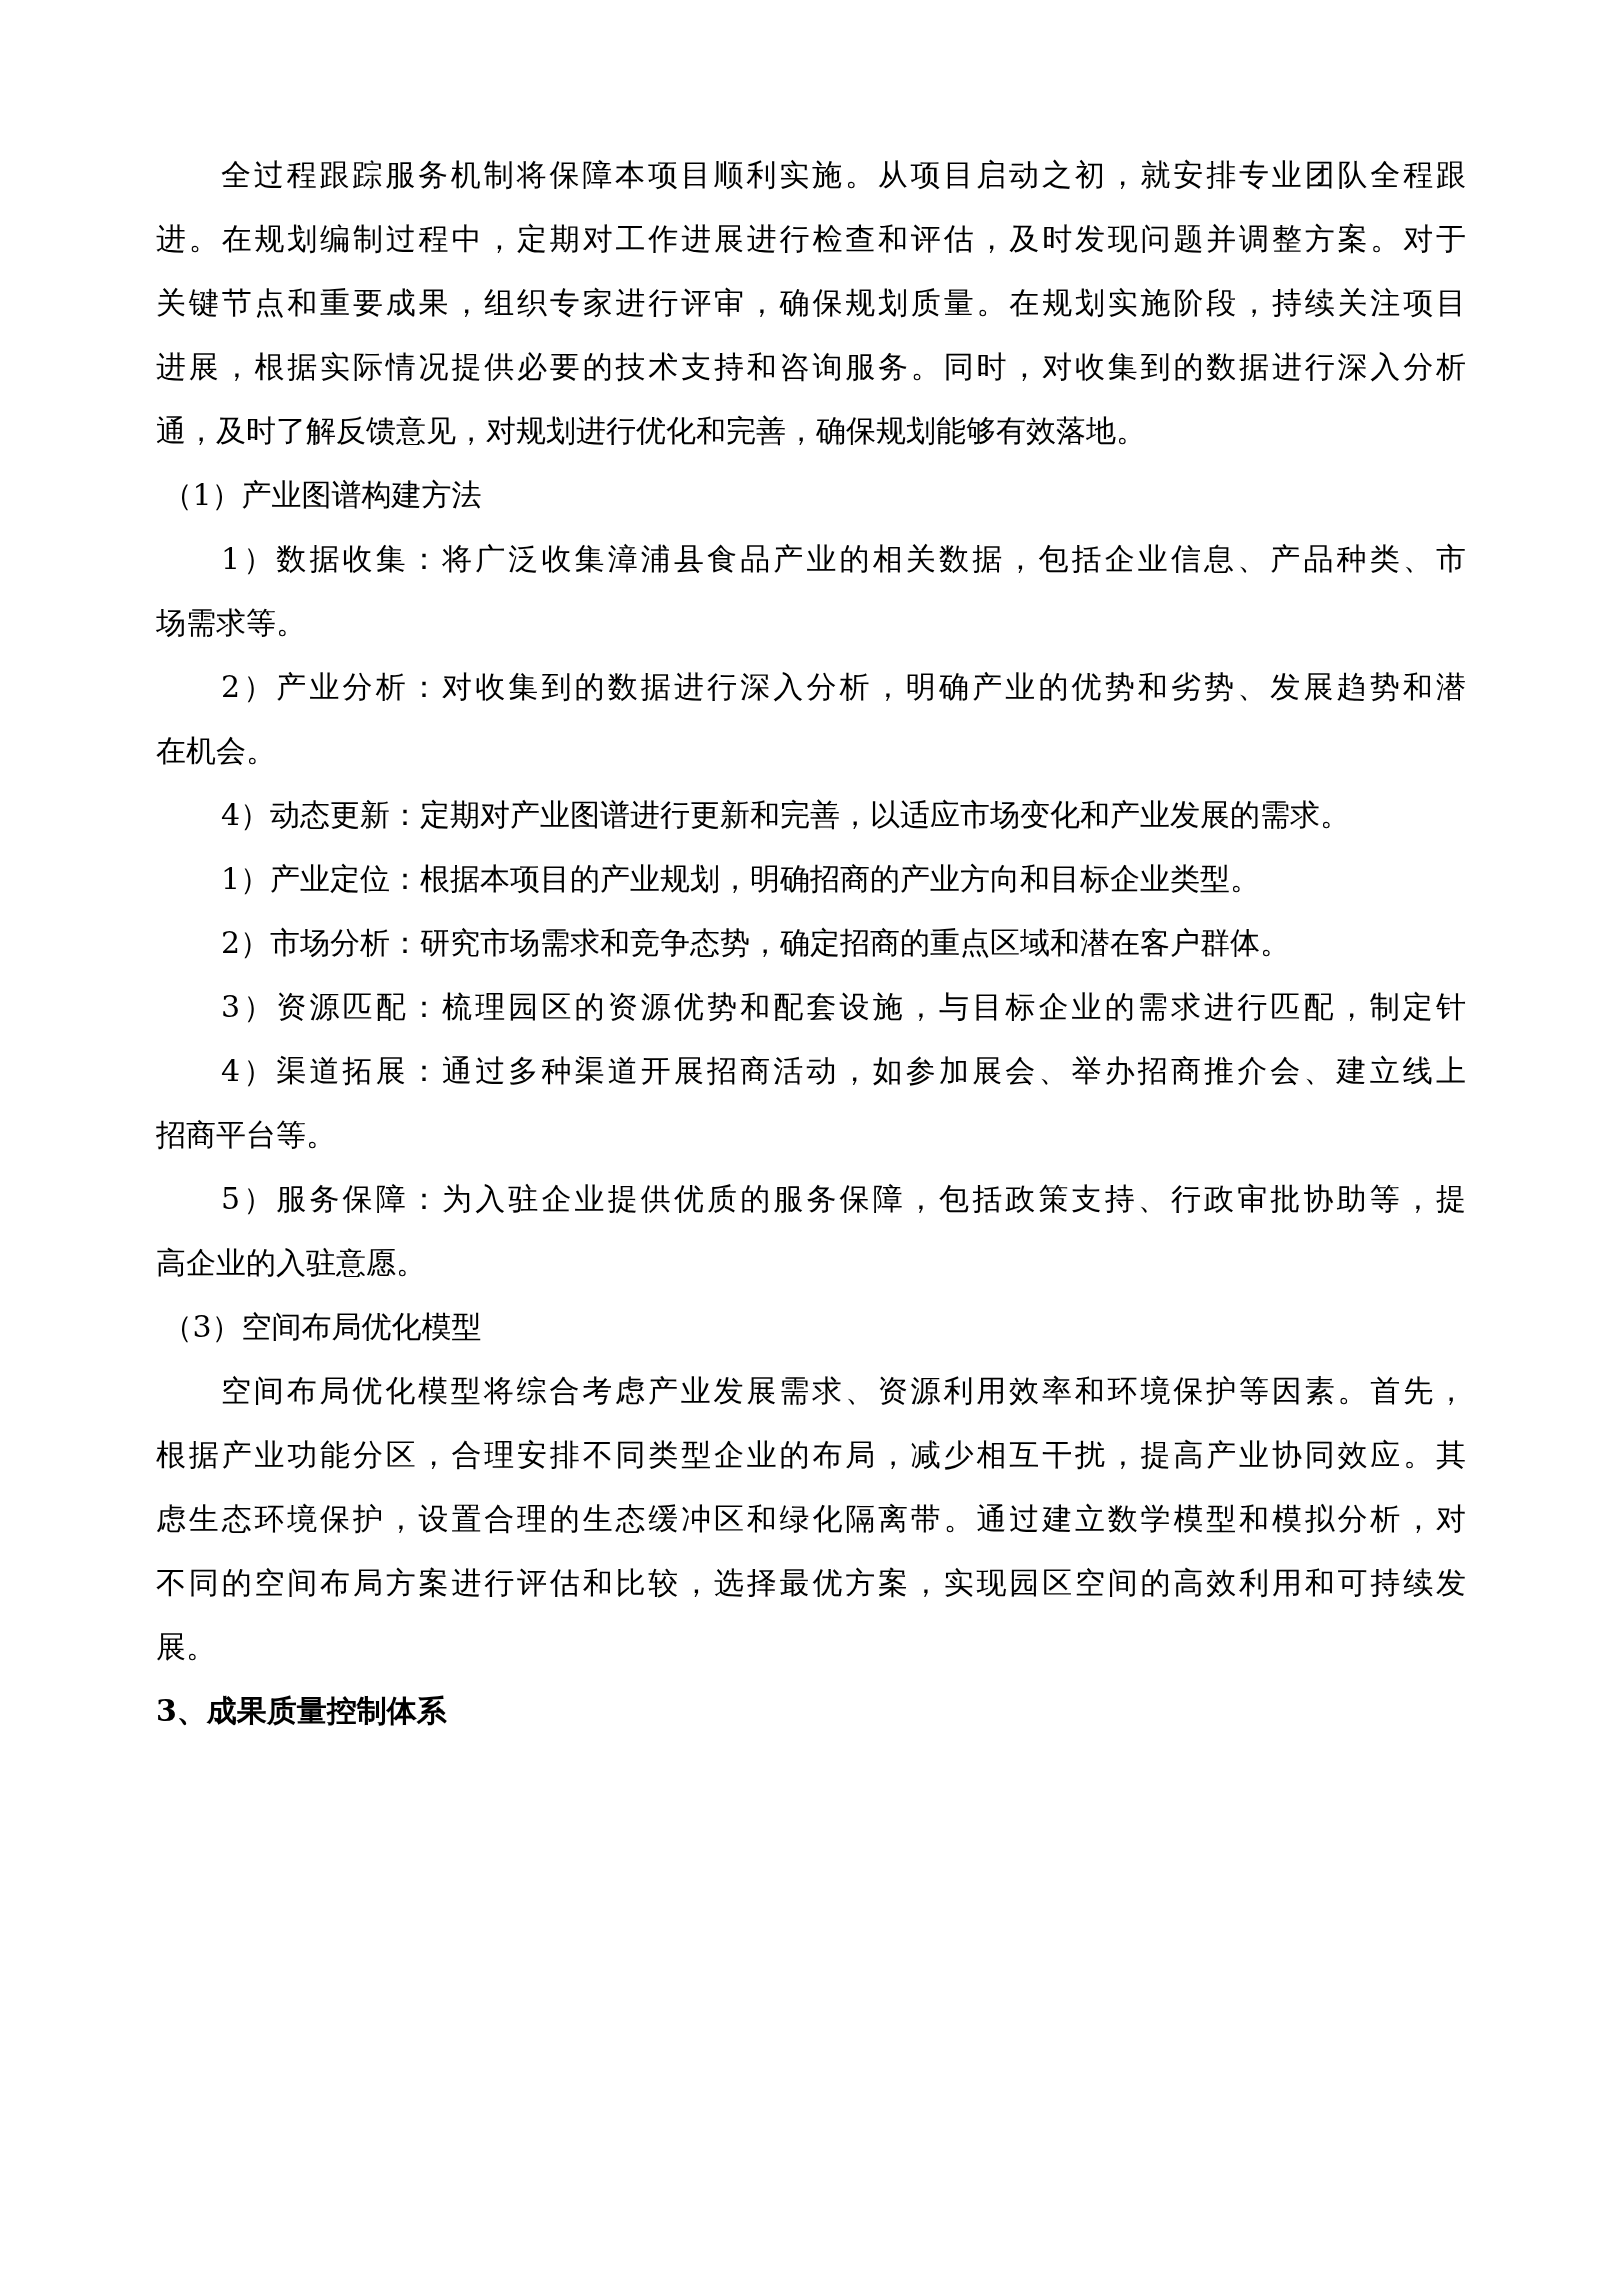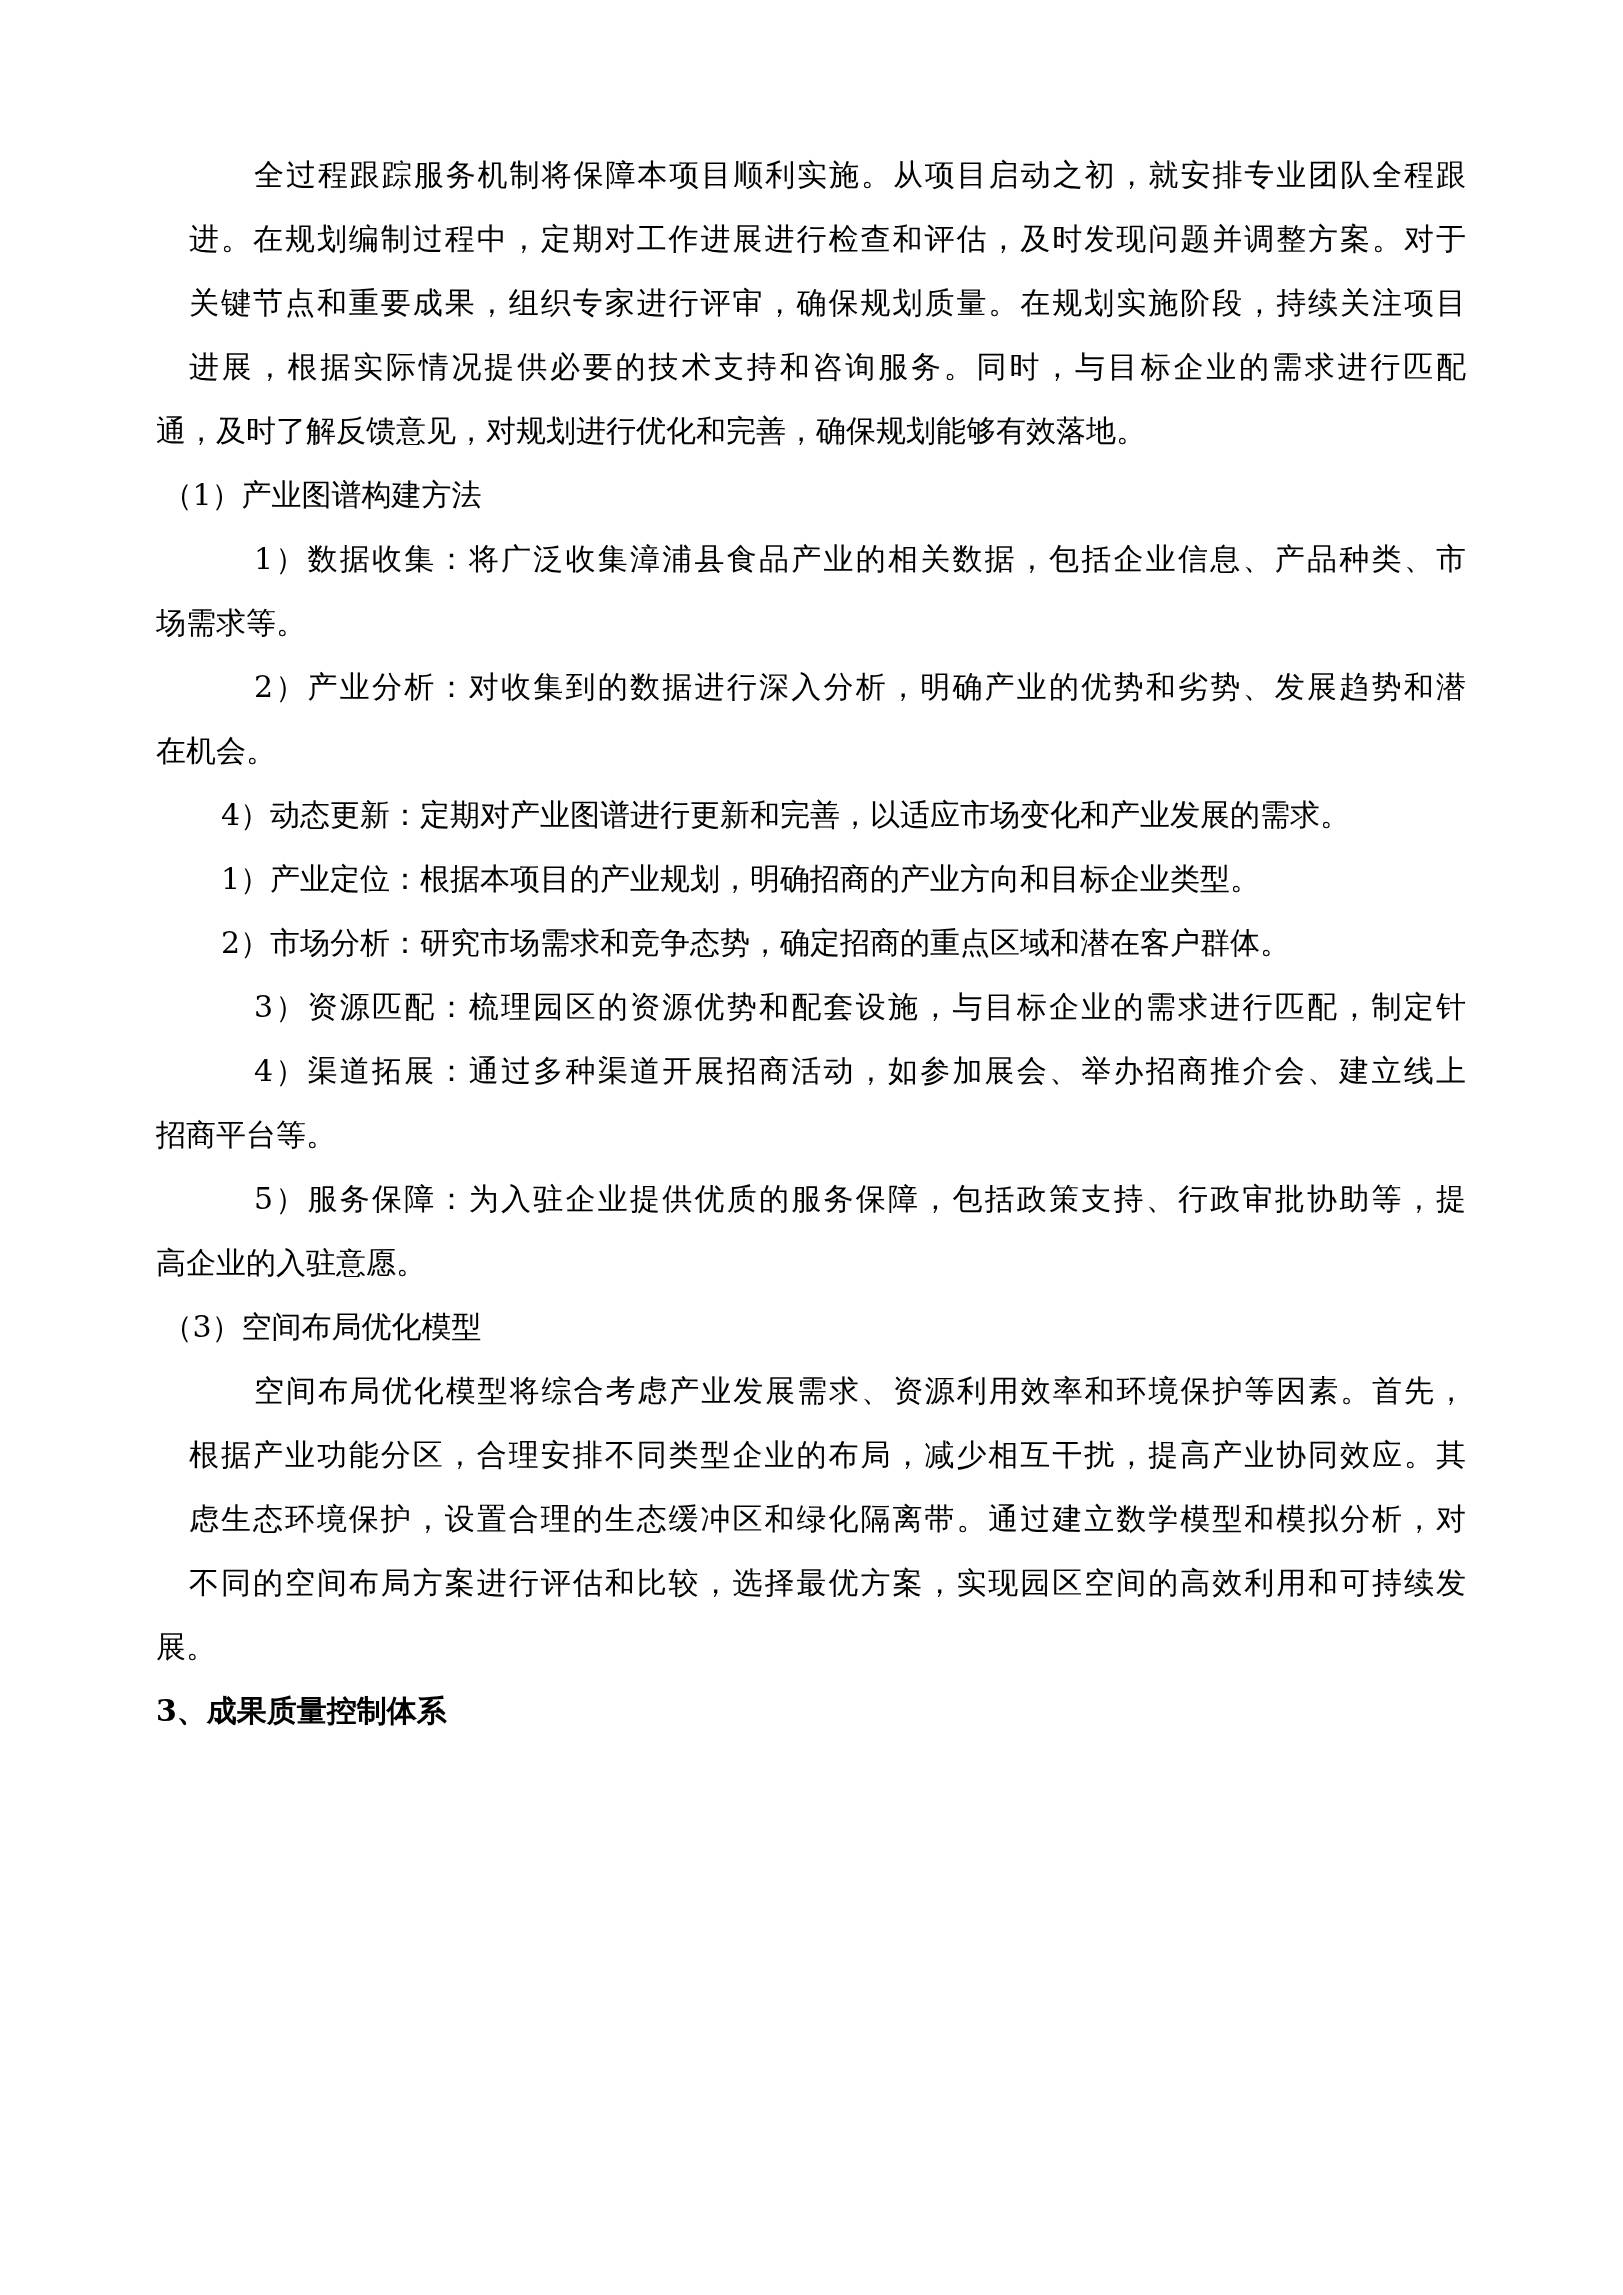--- a/index.html
+++ b/index.html
@@ -25,21 +25,20 @@
     display: block;
     height: 64px;
     line-height: 64px;
     font-size: 30px;
     white-space: nowrap;
     overflow: visible;
   }
   .line.full {
     text-align: justify;
     text-align-last: justify;
-    margin-left: 33px;
   }
   .line.indent {
     padding-left: 65px;
   }
   .line.sub-heading {
     padding-left: 6.5px;
     font-weight: normal;
   }
   .line.heading {
     font-weight: bold;
@@ -50,21 +49,21 @@
 </style>
 </head>
 <body>
 
 <div class="page">
 
   <div class="paragraph">
     <span class="line full indent">全过程跟踪服务机制将保障本项目顺利实施。从项目启动之初，就安排专业团队全程跟</span>
     <span class="line full">进。在规划编制过程中，定期对工作进展进行检查和评估，及时发现问题并调整方案。对于</span>
     <span class="line full">关键节点和重要成果，组织专家进行评审，确保规划质量。在规划实施阶段，持续关注项目</span>
-    <span class="line full">进展，根据实际情况提供必要的技术支持和咨询服务。同时，与目标企业的需求进行匹配</span>
+    <span class="line full">进展，根据实际情况提供必要的技术支持和咨询服务。同时，对收集到的数据进行深入分析</span>
     <span class="line">通，及时了解反馈意见，对规划进行优化和完善，确保规划能够有效落地。</span>
   </div>
 
   <div class="section">
 
     <div class="section">
       <span class="line sub-heading">（1）产业图谱构建方法</span>
 
       <div class="paragraph">
         <span class="line full indent">1）数据收集：将广泛收集漳浦县食品产业的相关数据，包括企业信息、产品种类、市</span>

